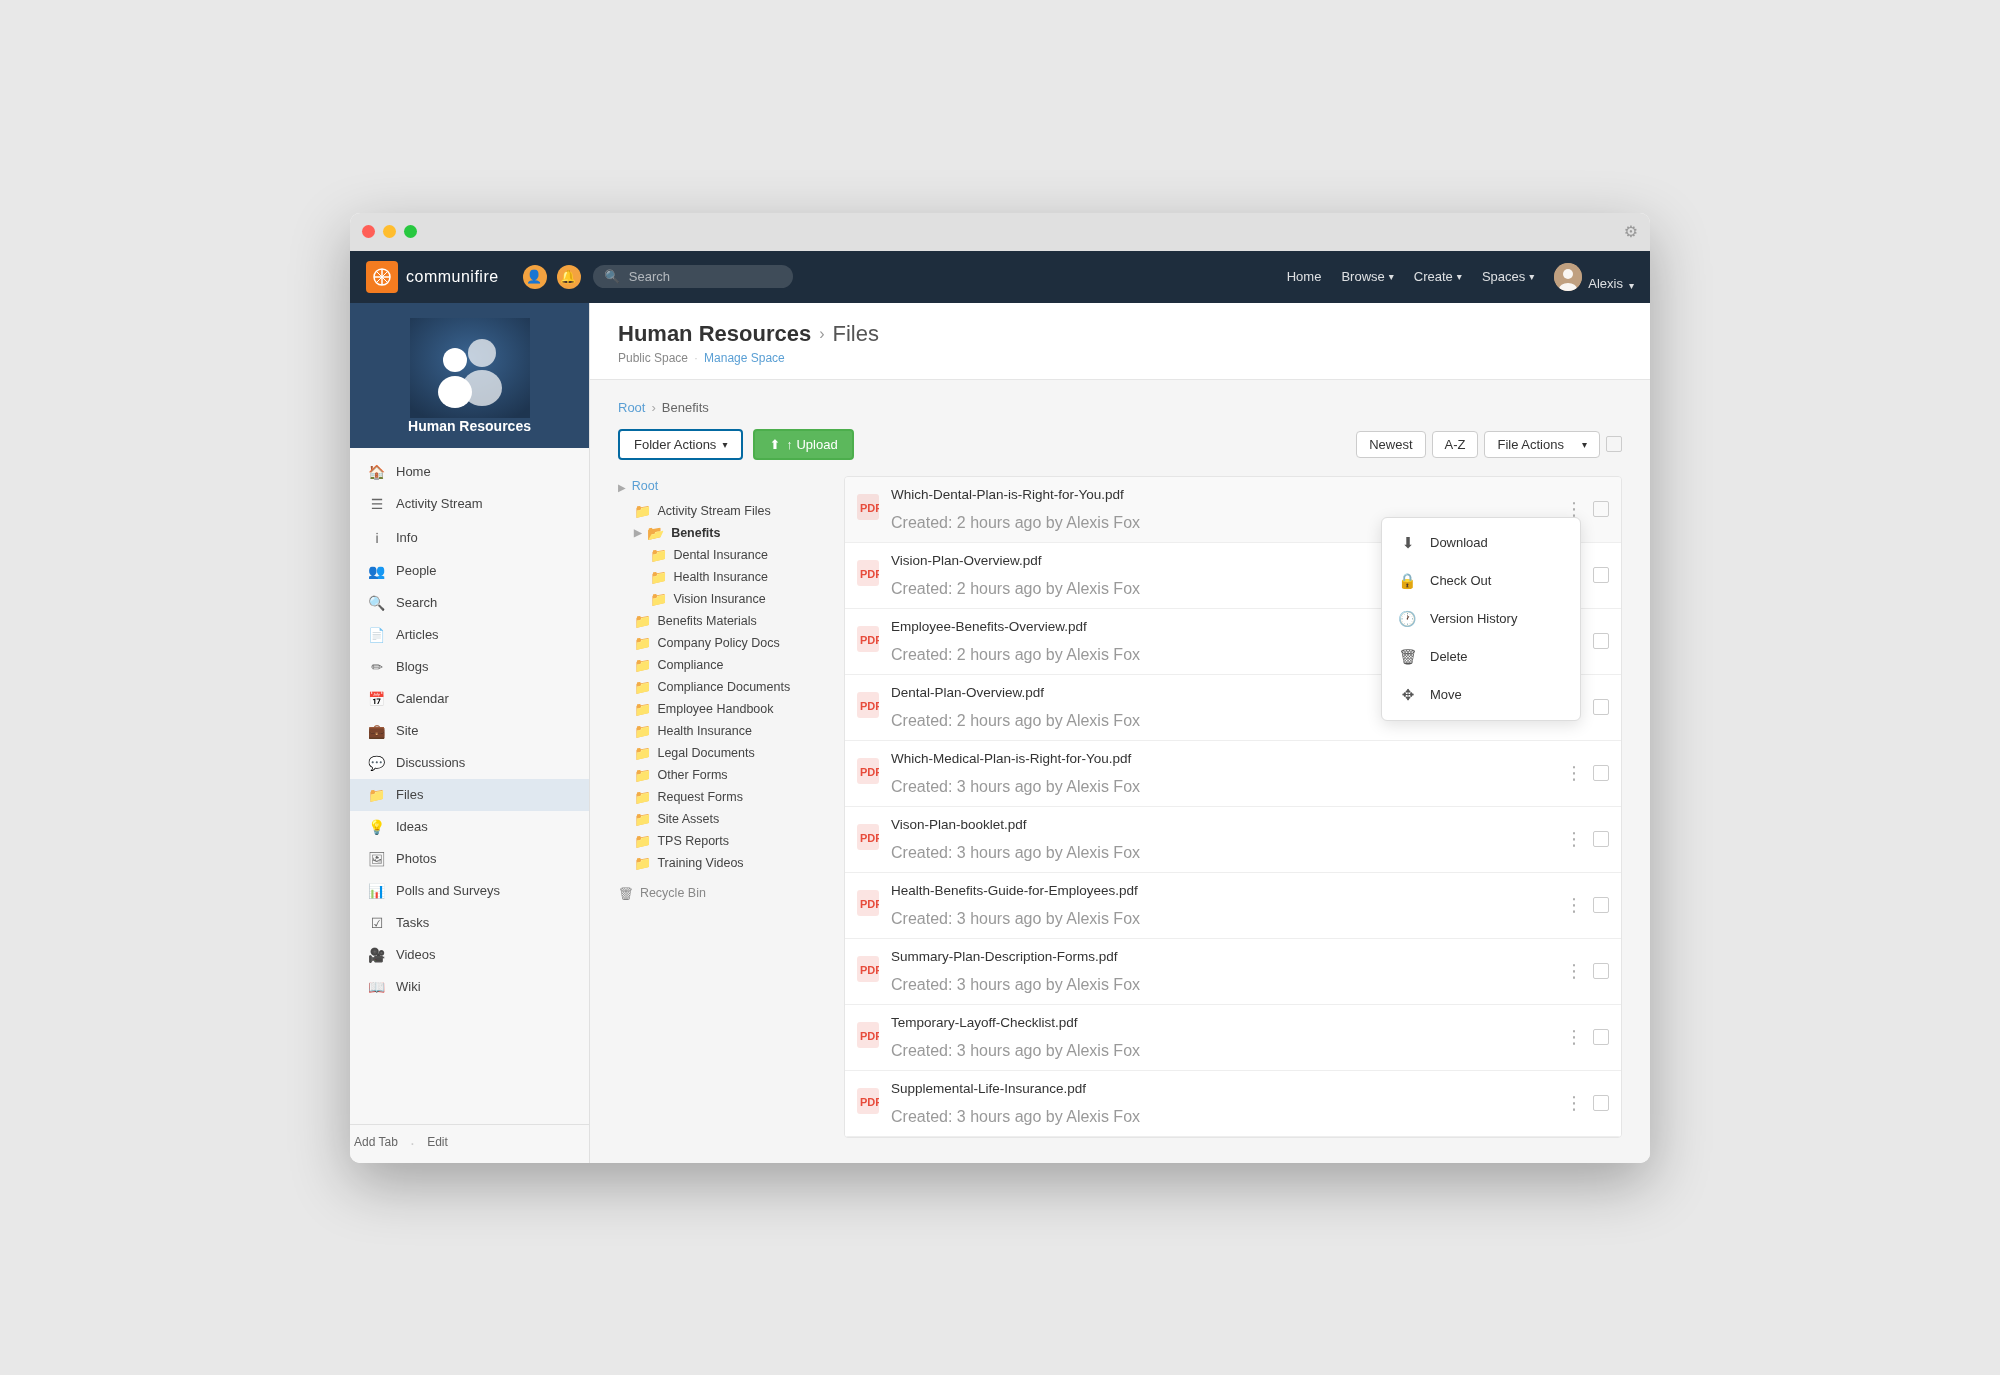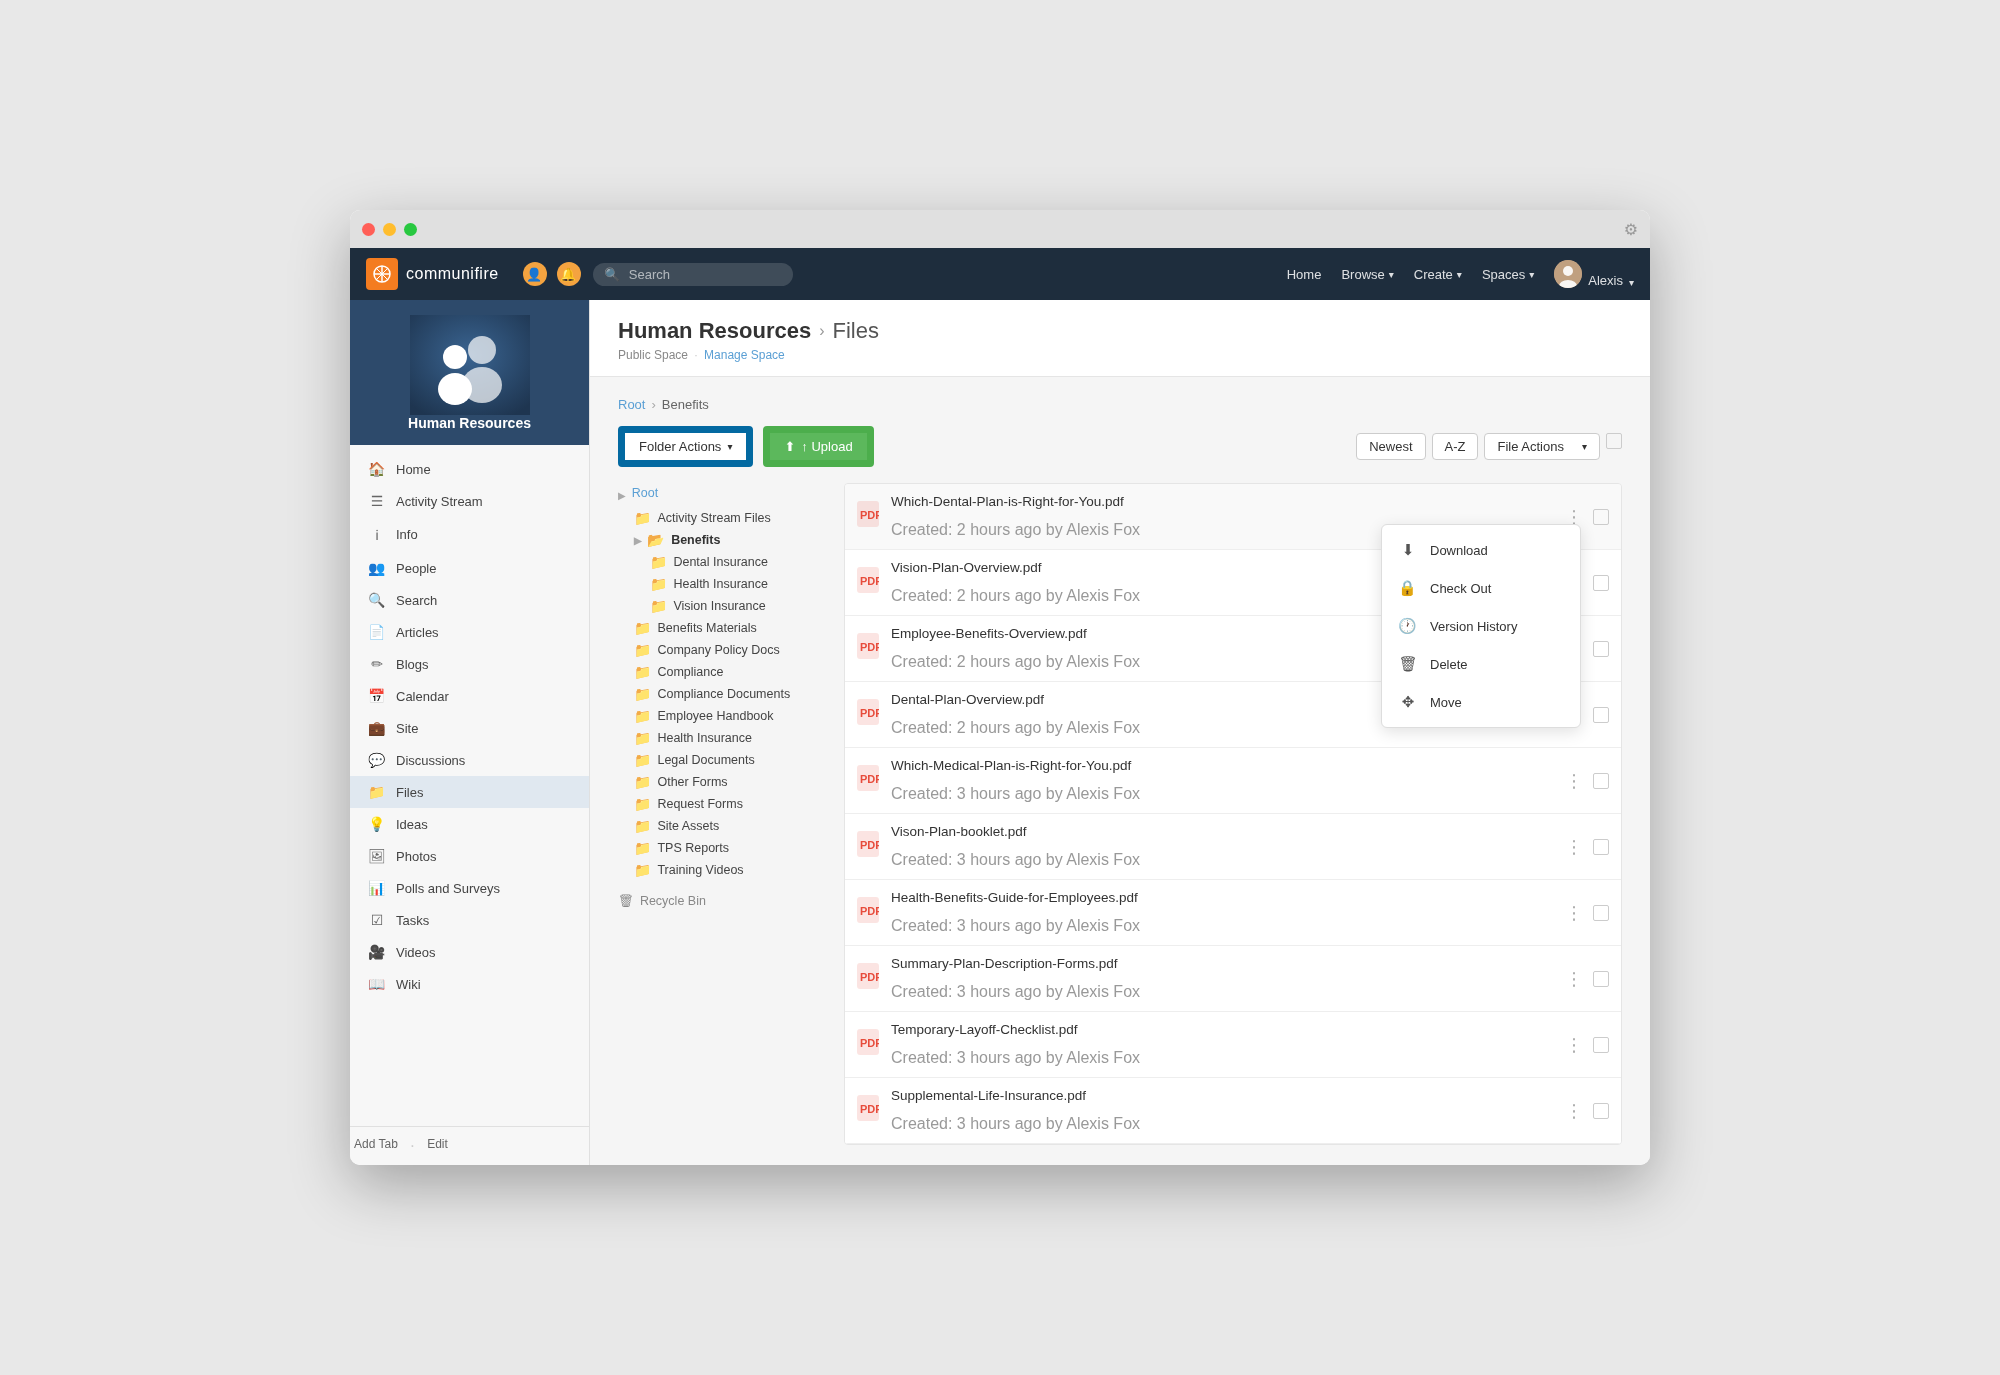--- a/index.html
+++ b/index.html
@@ -55,23 +55,23 @@
     .space-meta { font-size: 12px; color: #888; display: flex; gap: 6px; align-items: center; }
     .meta-dot { color: #ccc; }
     .manage-link { color: #5a9fd4; cursor: pointer; }
 
     
     .files-area { padding: 20px 28px; }
     .files-toolbar { display: flex; align-items: center; gap: 10px; margin-bottom: 16px; }
     .folder-breadcrumb { display: flex; align-items: center; gap: 6px; font-size: 13px; color: #666; margin-bottom: 14px; }
     .folder-breadcrumb a { color: #5a9fd4; cursor: pointer; }
     .folder-breadcrumb .sep { color: #aaa; }
-    .btn { display: inline-flex; align-items: center; gap: 6px; padding: 6px 14px; border-radius: 4px; font-size: 13px; cursor: pointer; border: 7px solid #0369a1; background: white; color: #333; }
+    .btn { display: inline-flex; align-items: center; gap: 6px; padding: 6px 14px; border-radius: 4px; font-size: 13px; cursor: pointer; border: 2px solid #0369a1; background: white; color: #333; }
     .btn-primary { background: #5cb85c; border-color: #4cae4c; color: white; }
-    .toolbar-right { margin-left: auto; display: flex; align-items: flex-start; gap: 6px; }
+    .toolbar-right { margin-left: auto; display: flex; align-items: center; gap: 6px; }
     .sort-btn { padding: 5px 12px; border: 1px solid #ccc; background: white; border-radius: 4px; font-size: 13px; cursor: pointer; color: #333; }
     .file-actions-btn { display: inline-flex; align-items: center; gap: 18px; padding: 5px 12px; border: 1px solid #ccc; background: white; border-radius: 4px; font-size: 13px; cursor: pointer; color: #333; }
     .checkbox-all { width: 16px; height: 16px; border: 1px solid #ccc; border-radius: 2px; }
 
     
     .files-columns { display: flex; gap: 16px; }
     .tree-panel { width: 210px; flex-shrink: 0; }
     .files-panel { flex: 1; position: relative; }
 
     

